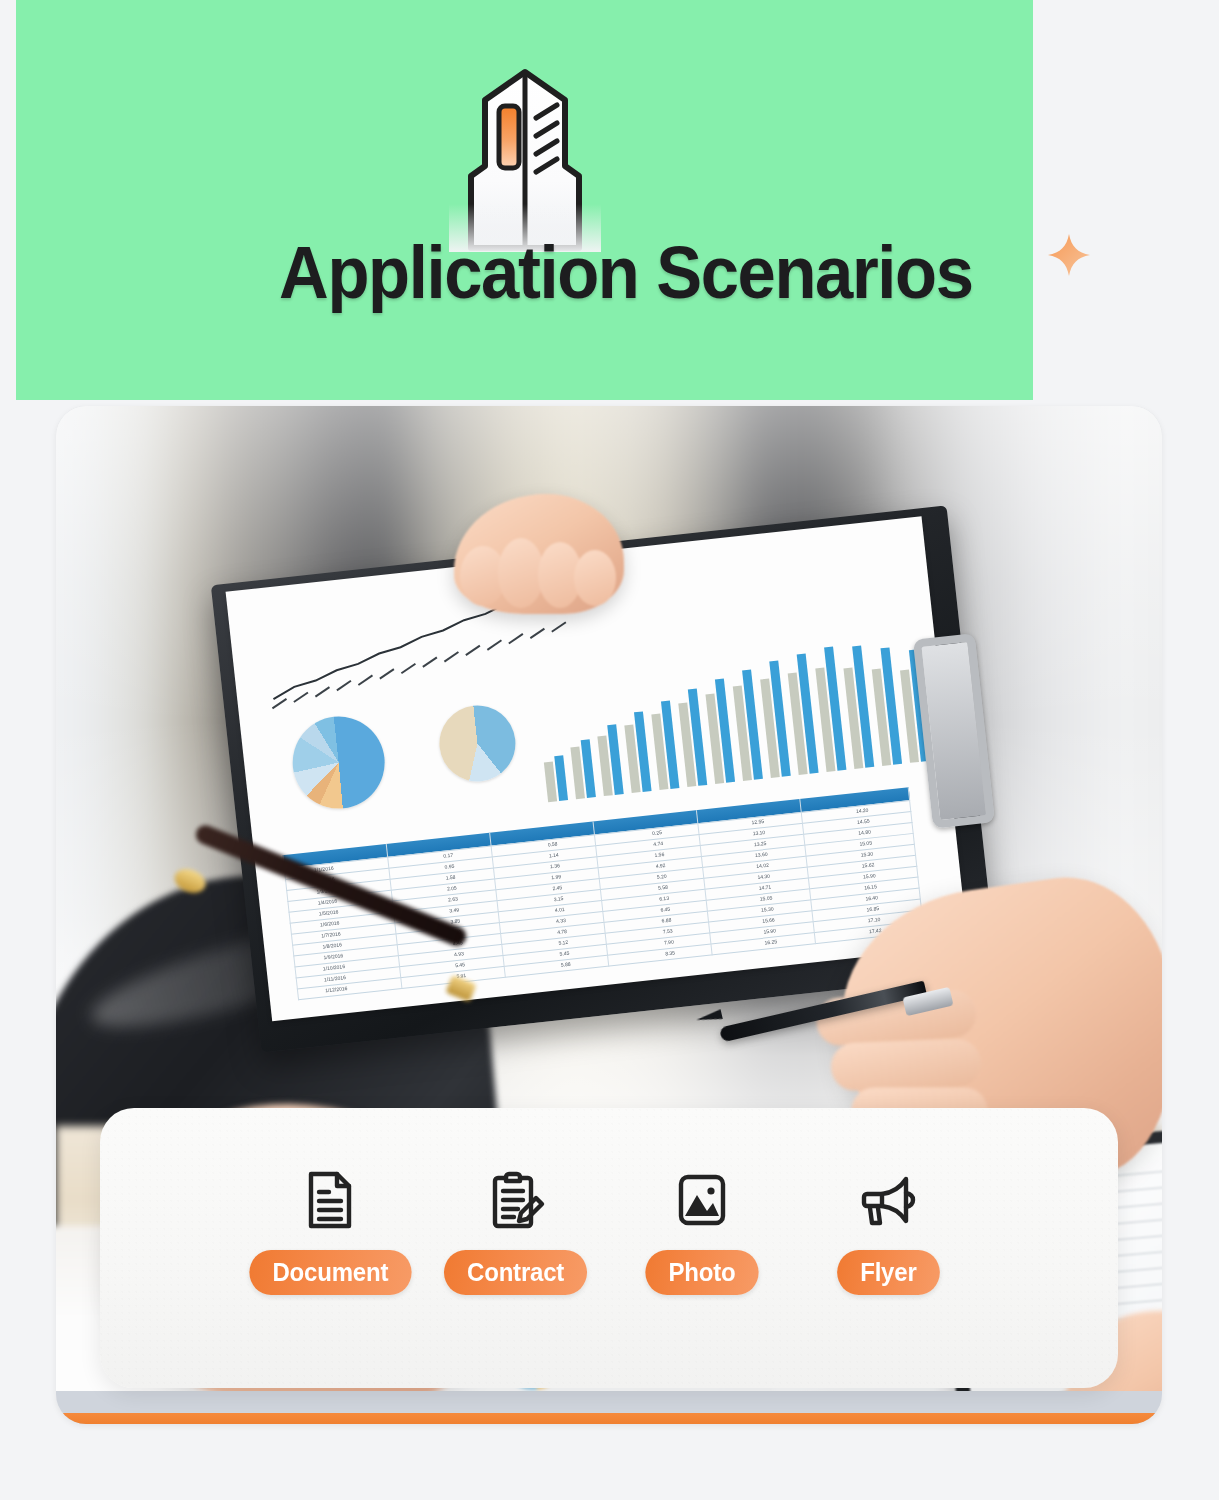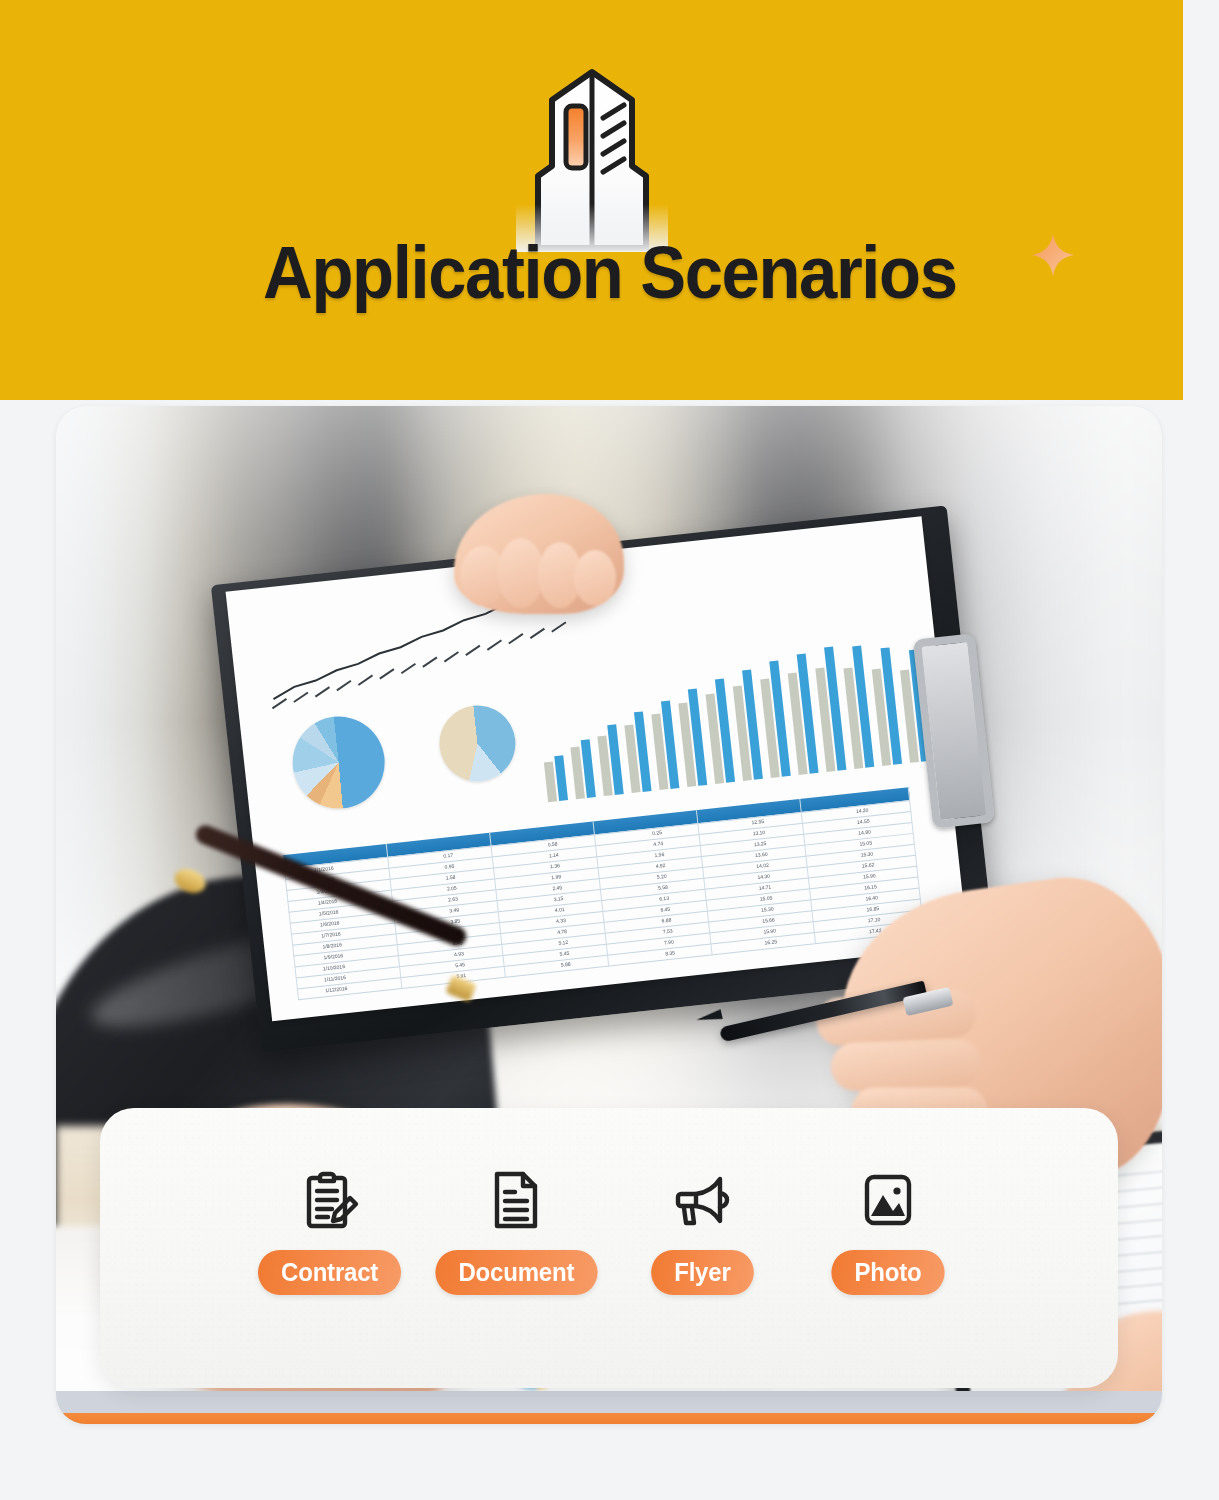--- a/index.html
+++ b/index.html
@@ -9,24 +9,24 @@
     height: 1500px;
     background: #f3f4f6;
     font-family: "Liberation Sans", sans-serif;
     overflow: hidden;
     position: relative;
   }
 
   
   .header {
     position: absolute;
-    top: 0; left: 0;
-    width: 1183px;
+    top: 0; left: 16px;
+    width: 1017px;
     height: 400px;
-    background: #eab308;
+    background: #86efac;
   }
 
   .logo-wrap {
     position: absolute;
     left: 50%;
     top: 62px;
     transform: translateX(-50%);
     width: 220px;
     height: 190px;
   }
@@ -780,63 +780,63 @@
     <div class="pen-gold-b"></div>
 
   </div>
 </div>
 
 <div class="features-card">
 
   <div class="feature">
     <div class="feature-icon">
       <svg viewBox="0 0 64 64" width="64" height="64" fill="none" stroke="#232323" stroke-width="4.4" stroke-linecap="round" stroke-linejoin="round">
+        <path d="M13 6 h26 l12 12 v40 a0 0 0 0 1 0 0 H13 Z"></path>
+        <path d="M39 6 v12 h12"></path>
+        <line x1="21" y1="24" x2="31" y2="24"></line>
+        <line x1="21" y1="33" x2="43" y2="33"></line>
+        <line x1="21" y1="42" x2="43" y2="42"></line>
+        <line x1="21" y1="51" x2="43" y2="51"></line>
+      </svg>
+    </div>
+    <div class="feature-pill">Document</div>
+  </div>
+
+  <div class="feature">
+    <div class="feature-icon">
+      <svg viewBox="0 0 64 64" width="64" height="64" fill="none" stroke="#232323" stroke-width="4.4" stroke-linecap="round" stroke-linejoin="round">
         <path d="M22 10 H14 a3 3 0 0 0 -3 3 v42 a3 3 0 0 0 3 3 h30 a3 3 0 0 0 3 -3 V13 a3 3 0 0 0 -3 -3 h-8"></path>
         <path d="M25 6 h8 a3 3 0 0 1 3 3 v4 H22 V9 a3 3 0 0 1 3 -3 Z"></path>
         <line x1="19" y1="23" x2="39" y2="23"></line>
         <line x1="19" y1="32" x2="39" y2="32"></line>
         <line x1="19" y1="41" x2="34" y2="41"></line>
         <line x1="19" y1="49" x2="30" y2="49"></line>
         <path d="M52 30 l6 6 -15 15 -8 2 2 -8 Z"></path>
       </svg>
     </div>
     <div class="feature-pill">Contract</div>
   </div>
 
   <div class="feature">
     <div class="feature-icon">
       <svg viewBox="0 0 64 64" width="64" height="64" fill="none" stroke="#232323" stroke-width="4.4" stroke-linecap="round" stroke-linejoin="round">
-        <path d="M13 6 h26 l12 12 v40 a0 0 0 0 1 0 0 H13 Z"></path>
-        <path d="M39 6 v12 h12"></path>
-        <line x1="21" y1="24" x2="31" y2="24"></line>
-        <line x1="21" y1="33" x2="43" y2="33"></line>
-        <line x1="21" y1="42" x2="43" y2="42"></line>
-        <line x1="21" y1="51" x2="43" y2="51"></line>
+        <rect x="11" y="9" width="42" height="46" rx="7"></rect>
+        <circle cx="41" cy="23" r="3.6" fill="#232323" stroke="none"></circle>
+        <path d="M15 48 L27 27 L37 43 L43 35 L49 48 Z" fill="#232323" stroke="none"></path>
       </svg>
     </div>
-    <div class="feature-pill">Document</div>
+    <div class="feature-pill">Photo</div>
   </div>
 
   <div class="feature">
     <div class="feature-icon">
       <svg viewBox="0 0 64 64" width="64" height="64" fill="none" stroke="#232323" stroke-width="4.4" stroke-linecap="round" stroke-linejoin="round">
         <path d="M50 11 C44 20 35 25 26 26 v12 c9 1 18 6 24 15 Z"></path>
         <path d="M26 26 H11 a3 3 0 0 0 -3 3 v6 a3 3 0 0 0 3 3 h15"></path>
         <path d="M50 25 c5 1 7 3 7 7 s-2 6 -7 7"></path>
         <path d="M14 40 l2 15 h8 l-2 -15"></path>
       </svg>
     </div>
     <div class="feature-pill">Flyer</div>
   </div>
 
-  <div class="feature">
-    <div class="feature-icon">
-      <svg viewBox="0 0 64 64" width="64" height="64" fill="none" stroke="#232323" stroke-width="4.4" stroke-linecap="round" stroke-linejoin="round">
-        <rect x="11" y="9" width="42" height="46" rx="7"></rect>
-        <circle cx="41" cy="23" r="3.6" fill="#232323" stroke="none"></circle>
-        <path d="M15 48 L27 27 L37 43 L43 35 L49 48 Z" fill="#232323" stroke="none"></path>
-      </svg>
-    </div>
-    <div class="feature-pill">Photo</div>
-  </div>
-
 
 </div>
 
 </body></html>

